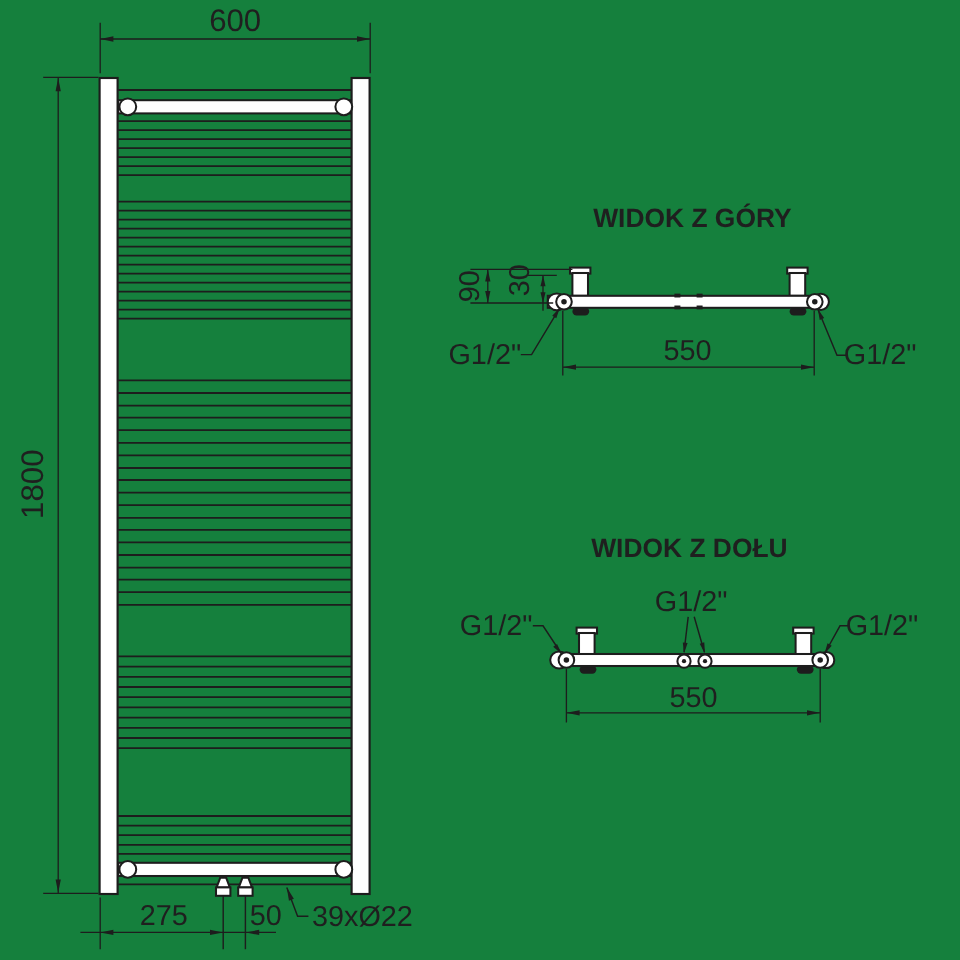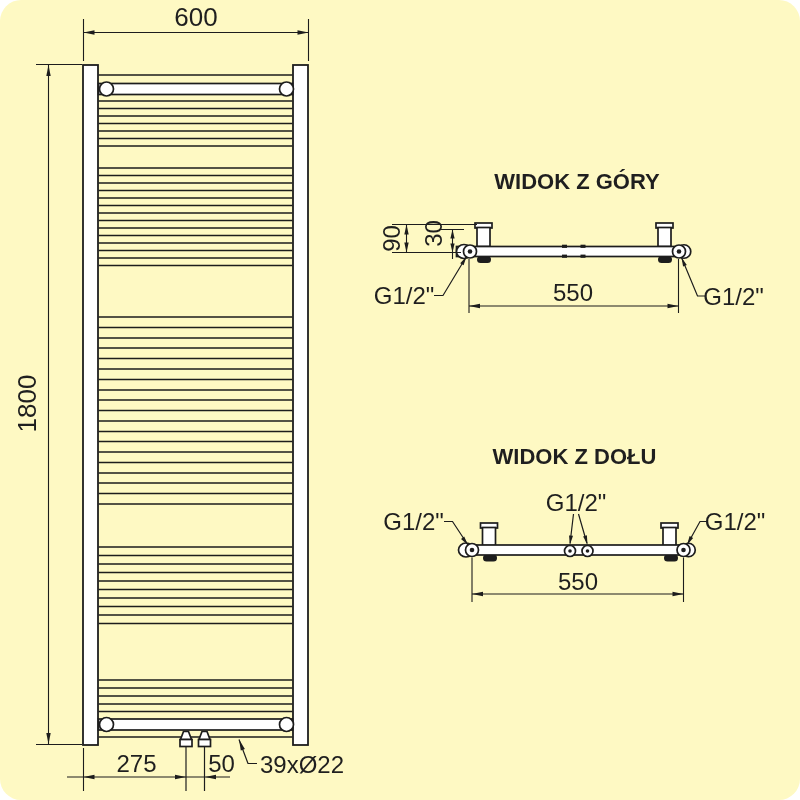--- a/index.html
+++ b/index.html
@@ -1,16 +1,16 @@
 <!DOCTYPE html>
 <html><head>
 <meta charset="utf-8">
 <style>
   html,body{margin:0;padding:0;background:#ffffff;}
-  .canvas{width:800px;height:800px;background:#fef9c3;position:relative;font-family:"Liberation Sans",sans-serif;border-radius:21px;}
+  .canvas{width:800px;height:800px;background:#15803d;position:relative;font-family:"Liberation Sans",sans-serif;}
   svg{display:block;}
   .fig{fill:#ffffff;stroke:#1d1d1d;stroke-width:1.7;}
   .rail{fill:#ffffff;stroke:#1d1d1d;stroke-width:1.8;}
   .rung{fill:none;stroke:#1d1d1d;stroke-width:1.5;}
   .dim{fill:none;stroke:#1d1d1d;stroke-width:1.1;}
   .ldr{fill:none;stroke:#1d1d1d;stroke-width:1.2;}
   .ah{fill:#1d1d1d;stroke:none;}
   .blk{fill:#1d1d1d;stroke:none;}
   text.t{fill:#1f1f1f;font-family:"Liberation Sans",sans-serif;font-size:24px;
          text-anchor:middle;dominant-baseline:central;}

